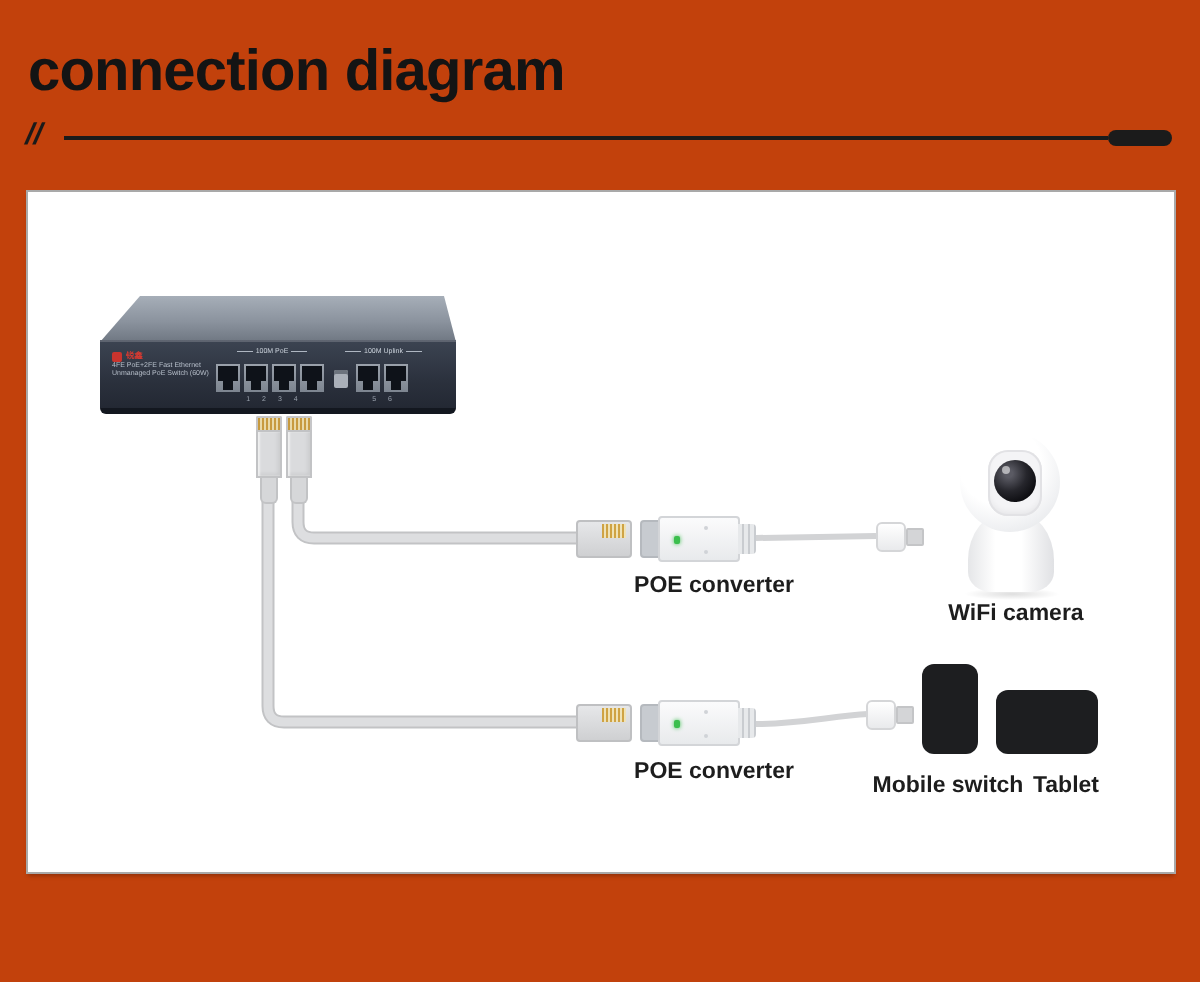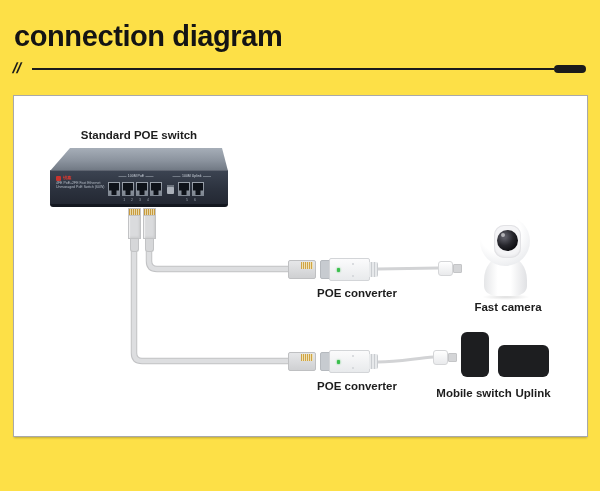--- a/index.html
+++ b/index.html
@@ -1,16 +1,16 @@
 <!DOCTYPE html>
 <html><head>
 <meta charset="utf-8">
 <style>
   html,body{margin:0;padding:0;background:#fff;}
-  .canvas{position:relative;width:600px;height:491px;background:#fde047;overflow:hidden;
+  .canvas{position:relative;width:600px;height:491px;background:#c2410c;overflow:hidden;
           font-family:"Liberation Sans",sans-serif;color:#1d1d1d;}
 
   
   .page-title{position:absolute;left:14px;top:20px;font-size:29px;font-weight:800;
               letter-spacing:-0.4px;color:#141414;}
   .divider-mark{position:absolute;left:13px;top:59px;font-size:15px;font-weight:700;
                 color:#1a1a1a;transform:skewX(-14deg);}
   .divider-line{position:absolute;left:32px;top:68px;width:522px;height:2px;background:#1b1b1b;}
   .divider-cap{position:absolute;left:554px;top:65px;width:32px;height:8px;border-radius:4px;background:#1b1b1b;}
 
@@ -119,21 +119,20 @@
       <path d="M149,247 L149,261 Q149,269 157,269 L290,269" fill="none" stroke="#dddee0" stroke-width="4.5"></path>
     </g>
     <g>
       <path d="M134,247 L134,353 Q134,361 142,361 L290,361" fill="none" stroke="#c2c3c5" stroke-width="6.5"></path>
       <path d="M134,247 L134,353 Q134,361 142,361 L290,361" fill="none" stroke="#dddee0" stroke-width="4.5"></path>
     </g>
     <path d="M378,269 L438,268" fill="none" stroke="#d2d3d5" stroke-width="3"></path>
     <path d="M378,362 C400,362 416,358 434,357" fill="none" stroke="#d2d3d5" stroke-width="3"></path>
   </svg>
 
-  <div class="caption" style="left:49px;top:129px;width:180px;">Standard POE switch</div>
 
   <div class="switch">
     <div class="switch-top"></div>
     <div class="switch-front">
       <div class="switch-brand">
         <span class="brand-dot"></span>
         <span class="brand-text">锐鑫</span>
       </div>
       <div class="switch-spec">
         <div>4FE PoE+2FE Fast Ethernet</div>
@@ -202,36 +201,36 @@
 
   <div class="camera">
     <div class="cam-shadow"></div>
     <div class="cam-body"></div>
     <div class="cam-head">
       <div class="cam-bezel">
         <div class="cam-lens" style="left:3px;top:5px;"></div>
       </div>
     </div>
   </div>
-  <div class="caption" style="left:458px;top:301px;width:100px;">Fast camera</div>
+  <div class="caption" style="left:458px;top:301px;width:100px;">WiFi camera</div>
 
   <div class="plug-rj45" style="left:288px;top:352px;"></div>
   <div class="conv-body" style="left:320px;top:350px;">
     <div class="conv-cap"></div>
     <div class="conv-main">
       <div class="conv-led"></div>
       <div class="conv-screw" style="left:22px;top:4px;"></div>
       <div class="conv-screw" style="left:22px;top:16px;"></div>
     </div>
     <div class="conv-ribs"></div>
   </div>
   <div class="plug-out" style="left:433px;top:350px;">
     <div class="po-body"></div>
     <div class="po-tip"></div>
   </div>
   <div class="caption" style="left:307px;top:380px;width:100px;">POE converter</div>
 
   <div class="phone"></div>
   <div class="tablet"></div>
   <div class="caption" style="left:424px;top:387px;width:100px;">Mobile switch</div>
-  <div class="caption" style="left:483px;top:387px;width:100px;">Uplink</div>
+  <div class="caption" style="left:483px;top:387px;width:100px;">Tablet</div>
 
 </div>
 
 </body></html>

